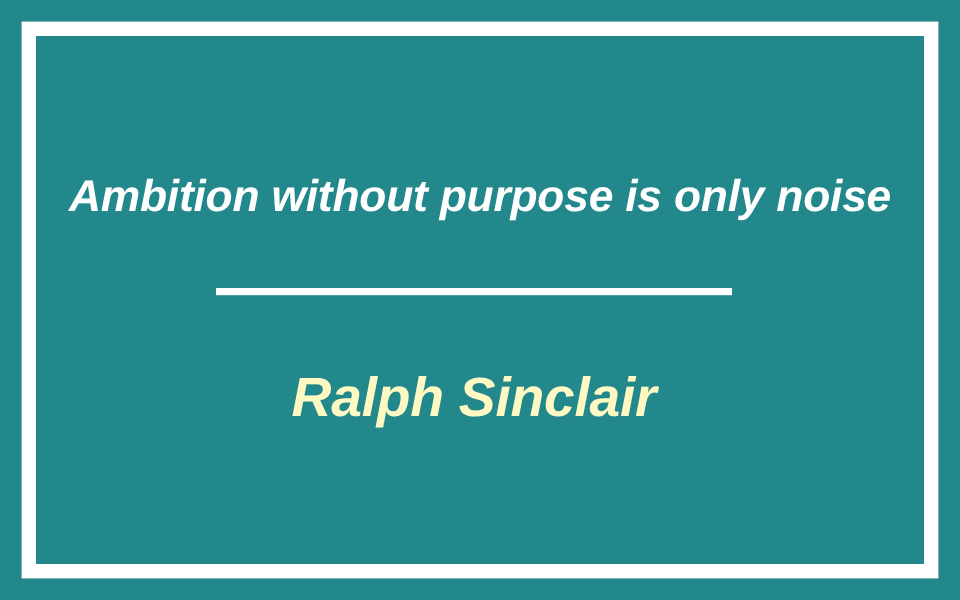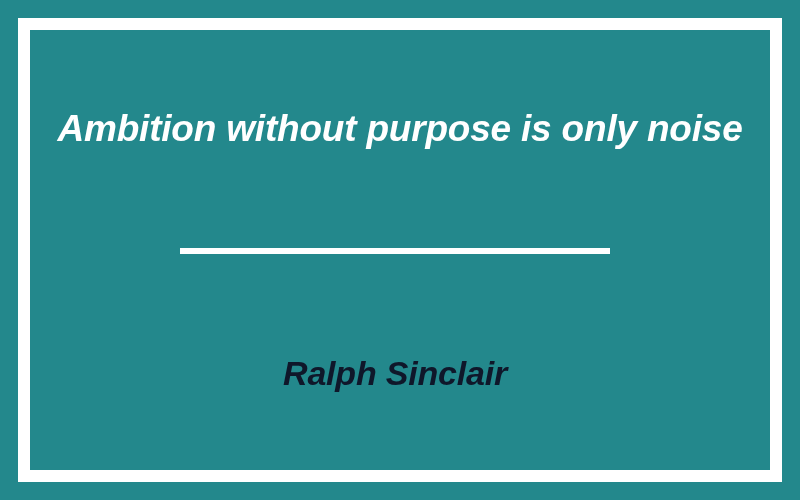--- a/index.html
+++ b/index.html
@@ -40,21 +40,20 @@
     position: absolute;
     left: 30px;
     top: 30px;
     width: 740px;
     height: 440px;
     box-sizing: border-box;
     display: flex;
     flex-direction: column;
     align-items: center;
     justify-content: center;
-    gap: 42px;
   }
 
   .quote-text {
     width: 100%;
     text-align: center;
     color: #ffffff;
     font-family: "Liberation Sans", sans-serif;
     font-size: 37px;
     font-weight: bold;
     font-style: italic;
@@ -68,23 +67,23 @@
 
   .quote-divider {
     width: 430px;
     height: 6px;
     background: #ffffff;
     margin: 55px 0 0 -10px;
     flex: none;
   }
 
   .quote-author {
-    color: #0f172a;
+    color: #fef9c3;
     font-family: "Liberation Sans", sans-serif;
-    font-size: 34px;
+    font-size: 46px;
     font-weight: bold;
     font-style: italic;
     letter-spacing: -0.2px;
     margin: 58px 0 0 -10px;
     white-space: nowrap;
   }
 </style>
 </head>
 <body>
 

